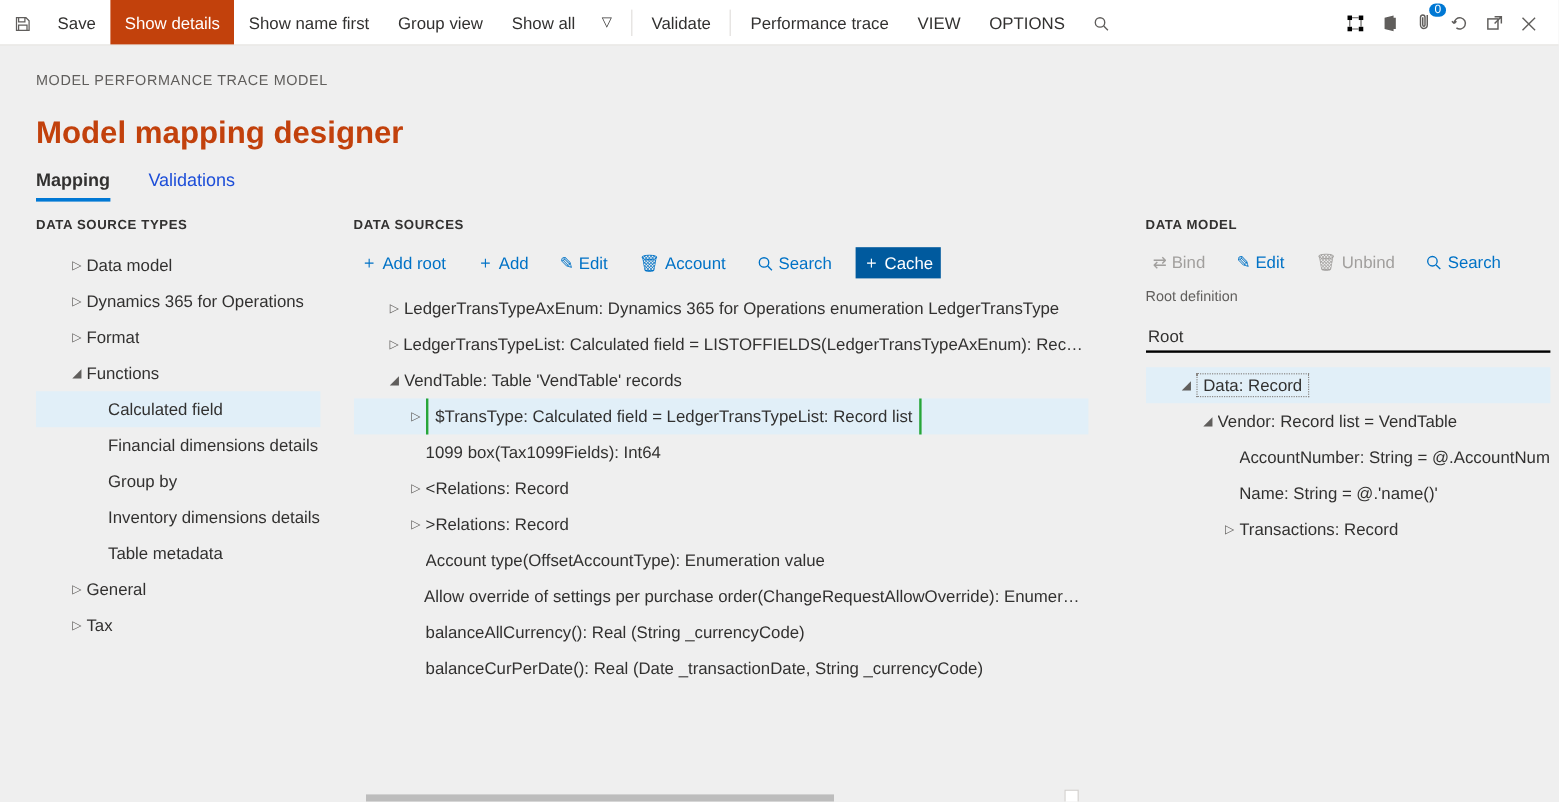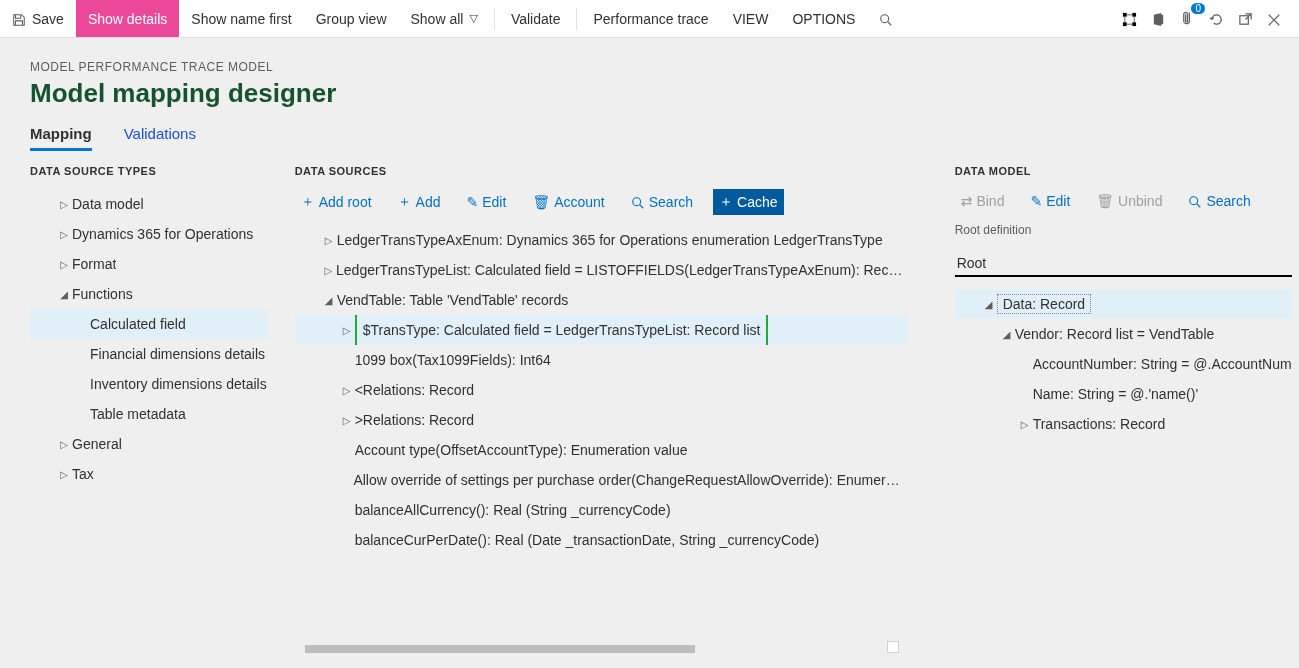--- a/index.html
+++ b/index.html
@@ -1,30 +1,30 @@
 <!DOCTYPE html>
 <html><head>
 <meta charset="utf-8">
 <style>
 * { box-sizing: border-box; margin: 0; padding: 0; font-family: "Segoe UI", Arial, sans-serif; }
 body { width: 1299px; height: 668px; background: #efefef; overflow: hidden; color: #323130; }
 
 
 .ribbon { display: flex; align-items: center; height: 38px; background: #fff; border-bottom: 1px solid #e1dfdd; font-size: 14px; }
-.ribbon .ritem { display: flex; align-items: center; height: 100%; padding: 0 12px; gap: 6px; cursor: pointer; color: #323130; }
-.ribbon .ritem.active { background: #ec4899; color: #fff; }
+.ribbon .ritem { display: flex; align-items: center; height: 100%; padding: 0 12px; gap: 22px; cursor: pointer; color: #323130; }
+.ribbon .ritem.active { background: #c2410c; color: #fff; }
 .ribbon .sep { width: 1px; height: 22px; background: #e1dfdd; margin: 0 4px; }
 .ribbon .right { margin-left: auto; display: flex; align-items: center; gap: 14px; padding-right: 18px; }
 .ribbon .right .icon { color: #605e5c; cursor: pointer; position: relative; }
 .badge { position: absolute; top: -6px; right: -10px; background: #0078d4; color: #fff; font-size: 10px; border-radius: 8px; padding: 0 4px; }
 
 
 .page-head { padding: 22px 30px 0 30px; }
 .breadcrumb { font-size: 12px; letter-spacing: .5px; color: #605e5c; text-transform: uppercase; }
-.page-title { font-size: 26px; font-weight: 600; margin-top: 4px; color: #14532d; }
+.page-title { font-size: 26px; font-weight: 600; margin-top: 21px; color: #c2410c; }
 .tabs { display: flex; gap: 32px; margin-top: 16px; font-size: 15px; }
 .tabs .tab { padding-bottom: 6px; cursor: pointer; color: #1d4ed8; }
 .tabs .tab.active { color: #323130; font-weight: 600; border-bottom: 3px solid #0078d4; }
 
 
 .body { display: flex; height: calc(100% - 38px - 130px); padding: 0 0 0 30px; gap: 28px;}
 .col { padding-top: 14px; }
 .col h4 { font-size: 11px; font-weight: 700; letter-spacing: .5px; color: #323130; margin-bottom: 12px; }
 .col1 { width: 240px; }
 .col2 { width: 612px; position: relative;}
@@ -177,20 +177,24 @@
         <div class="row i2 sel">
           <span class="chev"></span>
           <span class="txt">Calculated field</span>
         </div>
         <div class="row i2">
           <span class="chev"></span>
           <span class="txt">Financial dimensions details</span>
         </div>
         <div class="row i2">
           <span class="chev"></span>
+          <span class="txt">Group by</span>
+        </div>
+        <div class="row i2">
+          <span class="chev"></span>
           <span class="txt">Inventory dimensions details</span>
         </div>
         <div class="row i2">
           <span class="chev"></span>
           <span class="txt">Table metadata</span>
         </div>
         <div class="row i1">
           <span class="chev">▷</span>
           <span class="txt">General</span>
         </div>

